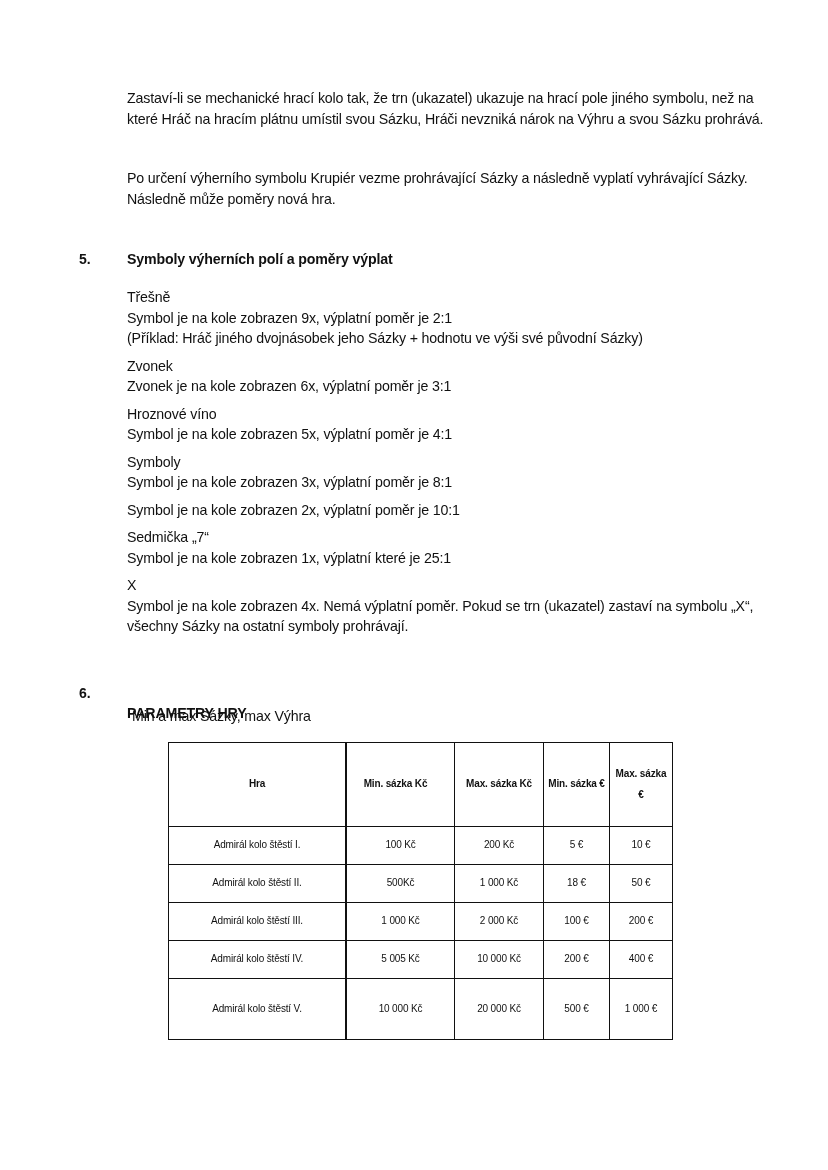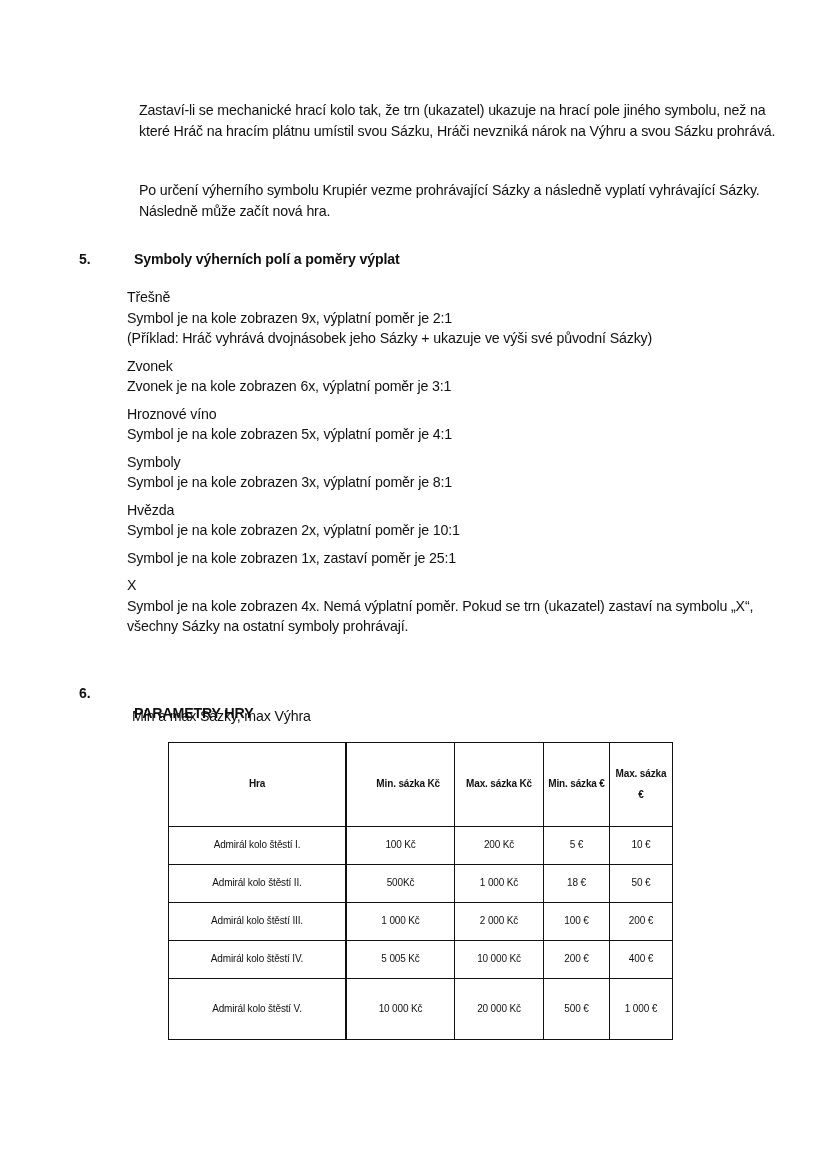--- a/index.html
+++ b/index.html
@@ -20,34 +20,34 @@
     }
     .page {
       position: absolute;
       left: 0; top: 0;
       width: 828px; height: 1170px;
     }
     .para {
       position: absolute;
       left: 127px;
       width: 640px;
-      margin: 12px;
+      margin: 0;
     }
     .p1 { top: 88px; }
     .p2 { top: 168px; }
 
     .section-num {
       position: absolute;
       left: 79px;
       font-weight: bold;
       font-size: 14px;
     }
     .section-title {
       position: absolute;
-      left: 134px;
+      left: 127px;
       font-weight: bold;
       font-size: 14.2px;
     }
     .s5-num { top: 249px; }
     .s5-title { top: 249px; }
 
     .symbols {
       position: absolute;
       left: 127px;
       top: 287px;
@@ -91,57 +91,57 @@
       font-weight: bold;
       height: 83px;
     }
     table.params td { height: 37px; }
     table.params tr.last td { height: 60px; margin-left: 40px; }
     table.params .c1 { width: 168px; border-right: 2.5px solid #111; }
     table.params .c2 { width: 89px; }
     table.params .c3 { width: 80px; }
     table.params .c4 { width: 57px; }
     table.params .c5 { width: 54px; }
-    table.params th.c2 { text-align: right; padding-right: 14px; }
+    table.params th.c2 { text-align: center; padding-right: 14px; }
   </style>
 </head>
 <body>
 
 <div class="page">
 
   <p class="para p1">Zastaví-li se mechanické hrací kolo tak, že trn (ukazatel) ukazuje na hrací pole jiného symbolu, než na které Hráč na hracím plátnu umístil svou Sázku, Hráči nevzniká nárok na Výhru a svou Sázku prohrává.</p>
-  <p class="para p2">Po určení výherního symbolu Krupiér vezme prohrávající Sázky a následně vyplatí vyhrávající Sázky. Následně může začít nová hra.</p>
+  <p class="para p2">Po určení výherního symbolu Krupiér vezme prohrávající Sázky a následně vyplatí vyhrávající Sázky. Následně může poměry nová hra.</p>
 
   <div class="section-num s5-num">5.</div>
   <div class="section-title s5-title">Symboly výherních polí a poměry výplat</div>
 
   <div class="symbols">
     <div class="sym">
       <span class="sym-name">Třešně</span>
       <span class="sym-line">Symbol je na kole zobrazen 9x, výplatní poměr je 2:1</span>
-      <span class="sym-line">(Příklad: Hráč vyhrává dvojnásobek jeho Sázky + ukazuje ve výši své původní Sázky)</span>
+      <span class="sym-line">(Příklad: Hráč jiného dvojnásobek jeho Sázky + hodnotu ve výši své původní Sázky)</span>
     </div>
     <div class="sym">
       <span class="sym-name">Zvonek</span>
       <span class="sym-line">Zvonek je na kole zobrazen 6x, výplatní poměr je 3:1</span>
     </div>
     <div class="sym">
       <span class="sym-name">Hroznové víno</span>
       <span class="sym-line">Symbol je na kole zobrazen 5x, výplatní poměr je 4:1</span>
     </div>
     <div class="sym">
       <span class="sym-name">Symboly</span>
       <span class="sym-line">Symbol je na kole zobrazen 3x, výplatní poměr je 8:1</span>
     </div>
     <div class="sym">
-      <span class="sym-name">Hvězda</span>
       <span class="sym-line">Symbol je na kole zobrazen 2x, výplatní poměr je 10:1</span>
     </div>
     <div class="sym">
-      <span class="sym-line">Symbol je na kole zobrazen 1x, zastaví poměr je 25:1</span>
+      <span class="sym-name">Sedmička „7“</span>
+      <span class="sym-line">Symbol je na kole zobrazen 1x, výplatní které je 25:1</span>
     </div>
     <div class="sym">
       <span class="sym-name">X</span>
       <span class="sym-line">Symbol je na kole zobrazen 4x. Nemá výplatní poměr. Pokud se trn (ukazatel) zastaví na symbolu „X“, všechny Sázky na ostatní symboly prohrávají.</span>
     </div>
   </div>
 
   <div class="section-num s6-num">6.</div>
   <div class="section-title s6-title">PARAMETRY HRY</div>
   <div class="s6-sub">Min a max Sázky, max Výhra</div>

